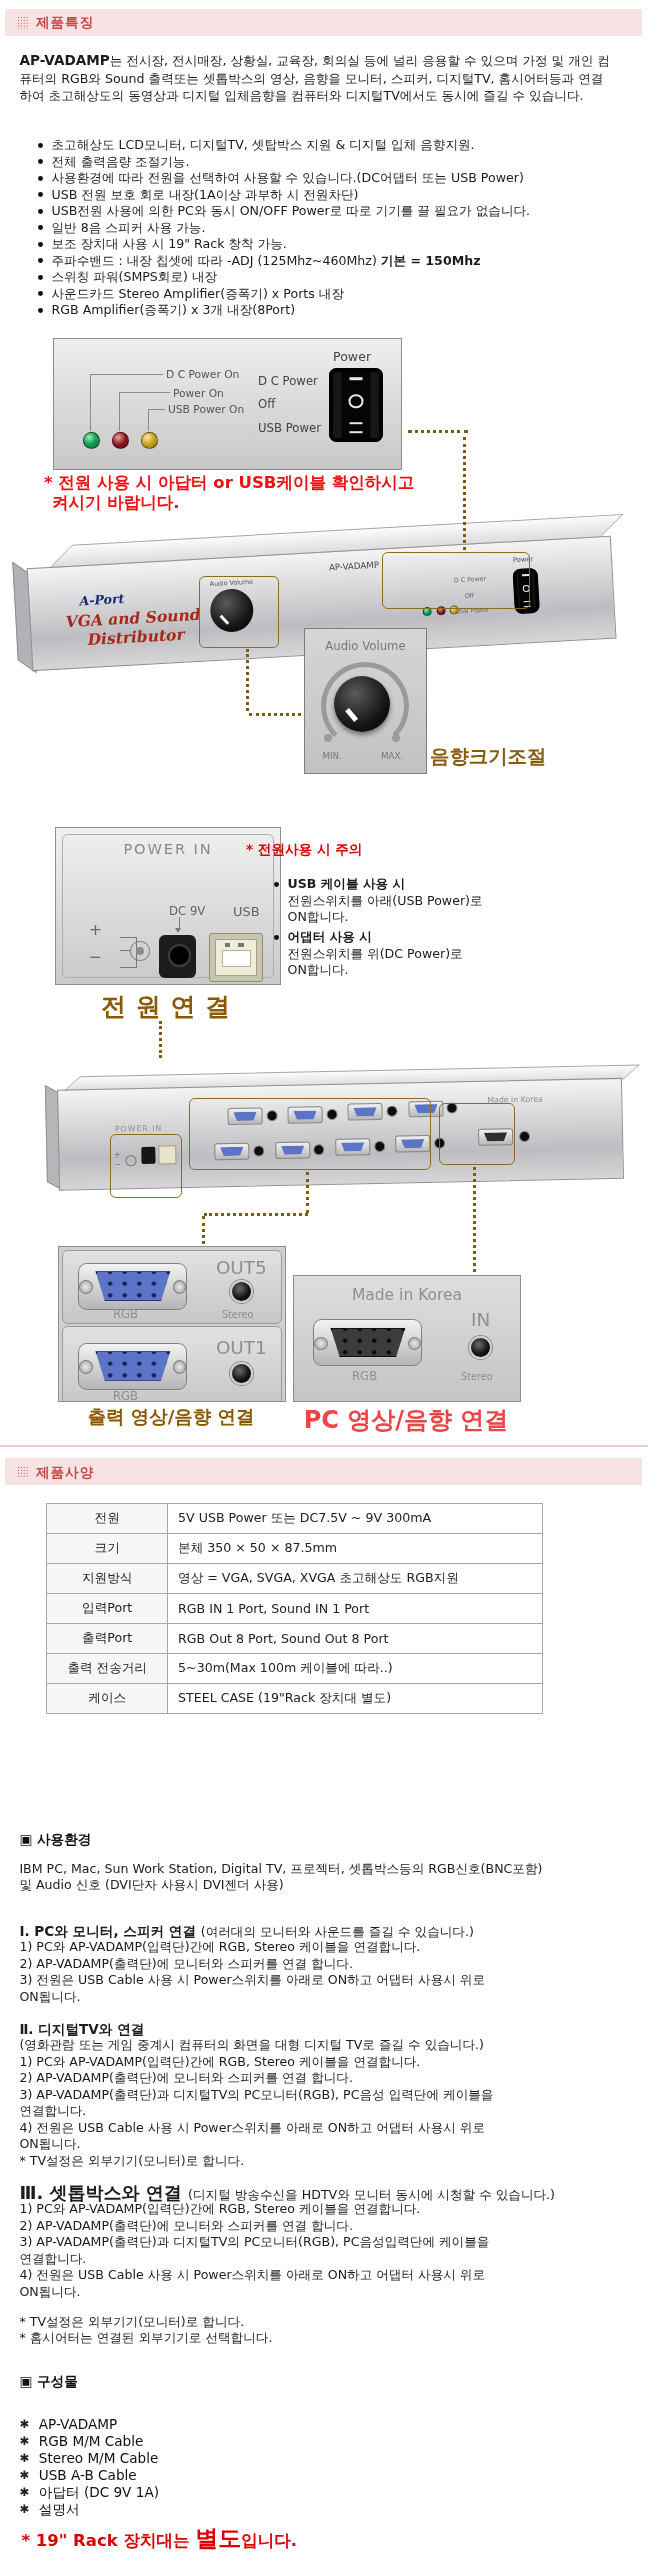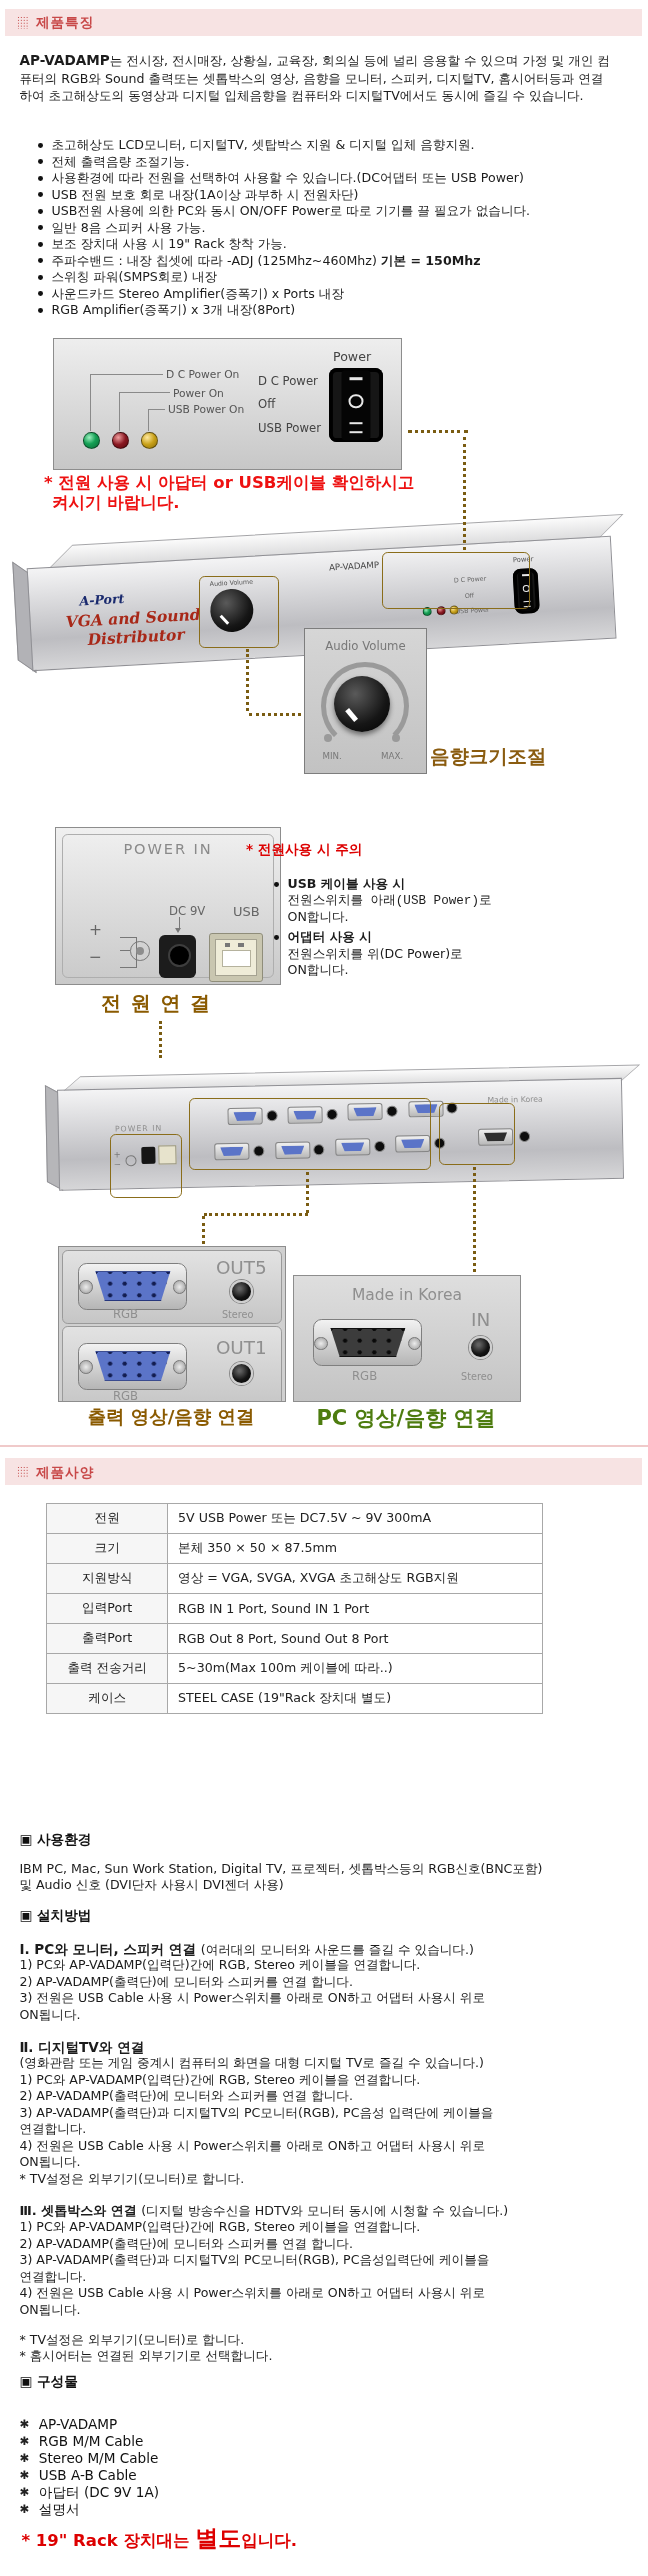--- a/index.html
+++ b/index.html
@@ -176,27 +176,27 @@
     <div class="abs" style="left:8.7px;top:8.7px;width:19.4px;height:19.4px;border-radius:50%;background:#000;border:2.9px solid #3d3d3d;"></div>
   </div>
   <div class="abs" style="left:153px;top:105px;width:52px;height:47px;background:#c9c6b0;border:1.9px solid #8f8d7a;border-radius:2.9px;">
     <div class="abs" style="left:4.9px;top:4.9px;right:4.9px;bottom:4.9px;background:#efecd8;border:1px solid #a5a291;">
       <div class="abs" style="left:8.7px;top:2.9px;width:5.8px;height:3.9px;background:#777;"></div>
       <div class="abs" style="left:22px;top:2.9px;width:5.8px;height:3.9px;background:#777;"></div>
       <div class="abs" style="left:5.8px;top:9.7px;width:27px;height:15.5px;background:#fff;border:1px solid #b5b29d;"></div>
     </div>
   </div>
 </div>
-<div class="abs goldtxt" style="left:101px;top:990px;font-size:20px;letter-spacing:9.7px;color:#8a5a00;">전원연결</div>
+<div class="abs goldtxt" style="left:101px;top:990px;font-size:25px;letter-spacing:9.7px;color:#8a5a00;">전원연결</div>
 
 <div class="abs" style="left:246px;top:841px;">
   <div class="redtxt" style="font-size:13.6px;color:#dd0000;">* 전원사용 시 주의</div>
   <div class="abs" style="left:25px;top:35px;width:291px;">
     <div class="bullet b">USB 케이블 사용 시</div>
-    <div class="ln" style="padding-left:16.5px;font-family:Liberation Mono, monospace;">전원스위치를 아래(USB Power)로</div>
+    <div class="ln" style="padding-left:16.5px;">전원스위치를 아래(USB Power)로</div>
     <div class="ln" style="padding-left:16.5px;">ON합니다.</div>
     <div class="bullet b" style="margin-top:3.9px;">어댑터 사용 시</div>
     <div class="ln" style="padding-left:16.5px;">전원스위치를 위(DC Power)로</div>
     <div class="ln" style="padding-left:16.5px;">ON합니다.</div>
   </div>
 </div>
 <div class="dotsv" style="left:159px;top:1021px;height:37px;"></div>
 
 <div class="abs" style="left:34px;top:1061px;width:592px;height:146px;">
   <div class="abs" style="left:0;top:0;width:592px;height:146px;transform:rotate(-1.2deg);">
@@ -290,21 +290,21 @@
     <div class="screw" style="right:1px;top:17.5px;"></div>
     <div class="vga-dark"></div>
   </div>
   <div class="abs paneltxt" style="left:177px;top:33px;font-size:18.4px;">IN</div>
   <div class="jack" style="left:175px;top:60px;width:19.4px;height:19.4px;"></div>
   <div class="abs paneltxt" style="left:58px;top:93px;font-size:11.7px;">RGB</div>
   <div class="abs paneltxt" style="left:167px;top:95px;font-size:9.7px;">Stereo</div>
 </div>
 
 <div class="abs goldtxt" style="left:58px;top:1404px;width:226px;text-align:center;font-size:18.4px;color:#8a5a00;">출력 영상/음향 연결</div>
-<div class="abs goldtxt" style="left:293px;top:1404px;width:226px;text-align:center;font-size:21px;color:#4d7c0f;">PC 영상/음향 연결</div>
+<div class="abs goldtxt" style="left:293px;top:1404px;width:226px;text-align:center;font-size:24px;color:#ef4444;">PC 영상/음향 연결</div>
 
 <div class="abs" style="left:0;top:1445px;width:649px;height:1.9px;background:#f0caca;"></div>
 <div class="bar" style="top:1458px;">
   <span class="bicon"></span>
   <span class="ttl">제품사양</span>
 </div>
 
 <table class="spec-table">
   <tbody>
       <tr>
@@ -339,39 +339,38 @@
   </table>
 
 <div class="abs" style="left:19.4px;top:1831px;">
   <div class="heading">▣ 사용환경</div>
   <div class="gap12"></div>
   <div class="ln">IBM PC, Mac, Sun Work Station, Digital TV, 프로젝터, 셋톱박스등의 RGB신호(BNC포함)</div>
   <div class="ln">및 Audio 신호 (DVI단자 사용시 DVI젠더 사용)</div>
 </div>
 
 <div class="abs" style="left:19.4px;top:1907px;">
-  <div class="heading">▣ 설치방법</div>
   <div class="gap16"></div>
   <div class="ln"><span class="b" style="font-size:13.6px;">Ⅰ. PC와 모니터, 스피커 연결 </span><span>(여러대의 모니터와 사운드를 즐길 수 있습니다.)</span></div>
   <div class="ln">1) PC와 AP-VADAMP(입력단)간에 RGB, Stereo 케이블을 연결합니다.</div>
   <div class="ln">2) AP-VADAMP(출력단)에 모니터와 스피커를 연결 합니다.</div>
   <div class="ln">3) 전원은 USB Cable 사용 시 Power스위치를 아래로 ON하고 어댑터 사용시 위로</div>
   <div class="ln">ON됩니다.</div>
   <div class="gap16"></div>
   <div class="ln b" style="font-size:13.6px;">Ⅱ. 디지털TV와 연결</div>
   <div class="ln">(영화관람 또는 게임 중계시 컴퓨터의 화면을 대형 디지털 TV로 즐길 수 있습니다.)</div>
   <div class="ln">1) PC와 AP-VADAMP(입력단)간에 RGB, Stereo 케이블을 연결합니다.</div>
   <div class="ln">2) AP-VADAMP(출력단)에 모니터와 스피커를 연결 합니다.</div>
   <div class="ln">3) AP-VADAMP(출력단)과 디지털TV의 PC모니터(RGB), PC음성 입력단에 케이블을</div>
   <div class="ln">연결합니다.</div>
   <div class="ln">4) 전원은 USB Cable 사용 시 Power스위치를 아래로 ON하고 어댑터 사용시 위로</div>
   <div class="ln">ON됩니다.</div>
   <div class="ln">* TV설정은 외부기기(모니터)로 합니다.</div>
   <div class="gap16"></div>
-  <div class="ln"><span class="b" style="font-size:13px;">Ⅲ. 셋톱박스와 연결 </span><span>(디지털 방송수신을 HDTV와 모니터 동시에 시청할 수 있습니다.)</span></div>
+  <div class="ln"><span class="b" style="font-size:18px;">Ⅲ. 셋톱박스와 연결 </span><span>(디지털 방송수신을 HDTV와 모니터 동시에 시청할 수 있습니다.)</span></div>
   <div class="ln">1) PC와 AP-VADAMP(입력단)간에 RGB, Stereo 케이블을 연결합니다.</div>
   <div class="ln">2) AP-VADAMP(출력단)에 모니터와 스피커를 연결 합니다.</div>
   <div class="ln">3) AP-VADAMP(출력단)과 디지털TV의 PC모니터(RGB), PC음성입력단에 케이블을</div>
   <div class="ln">연결합니다.</div>
   <div class="ln">4) 전원은 USB Cable 사용 시 Power스위치를 아래로 ON하고 어댑터 사용시 위로</div>
   <div class="ln">ON됩니다.</div>
   <div class="gap14"></div>
   <div class="ln">* TV설정은 외부기기(모니터)로 합니다.</div>
   <div class="ln">* 홈시어터는 연결된 외부기기로 선택합니다.</div>
 </div>

